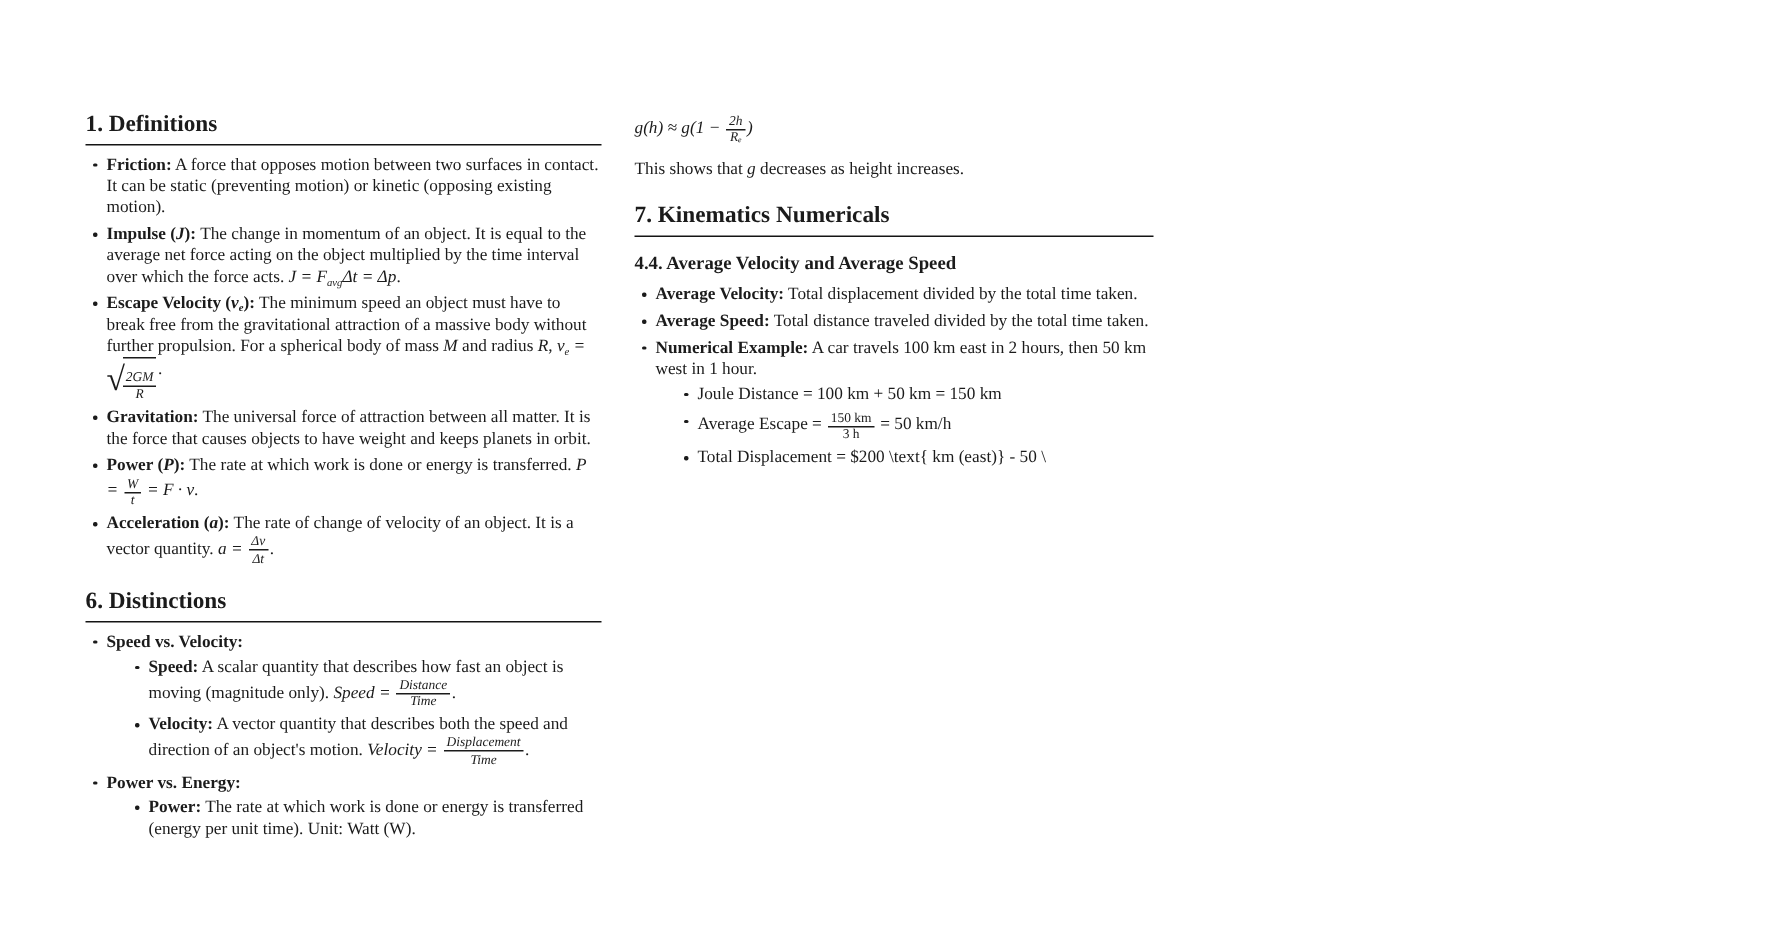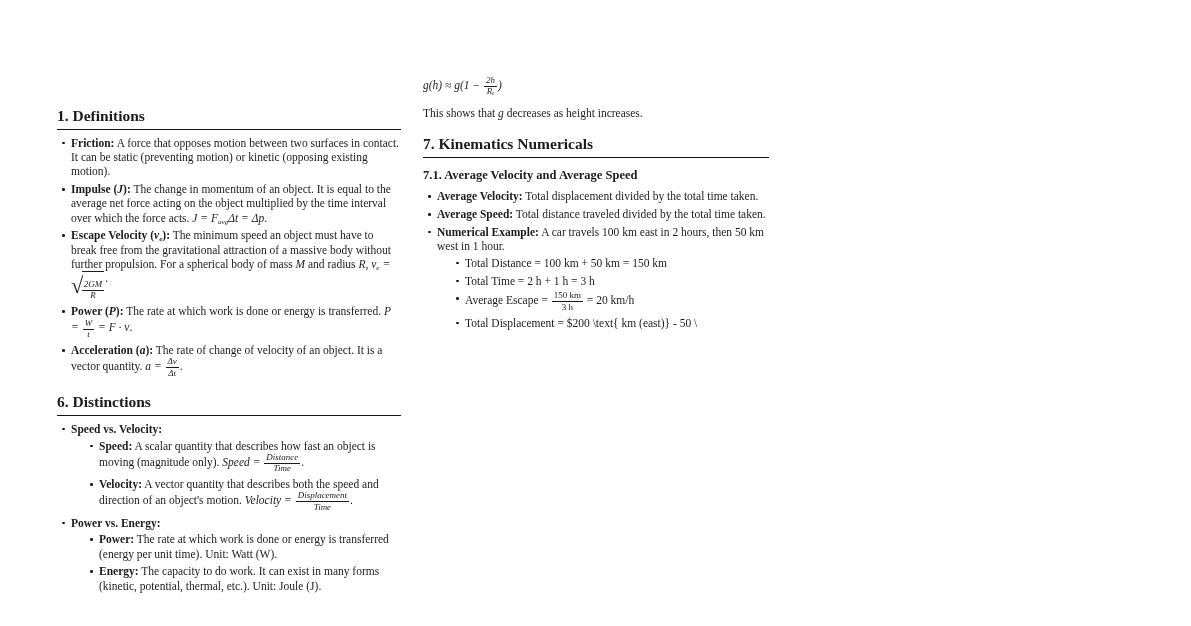--- a/index.html
+++ b/index.html
@@ -3,21 +3,21 @@
 <meta charset="utf-8">
 <style>
   html,body{margin:0;padding:0;background:#ffffff;}
   .page{
     position:relative;width:1191px;height:626px;overflow:hidden;
     background:#ffffff;color:#1b1b1b;
     font-family:"Liberation Serif","DejaVu Serif",serif;
     font-size:11.5px;line-height:1.24;
   }
   .col{position:absolute;font-family:Liberation Serif, serif;}
-  .col-left{left:57px;top:101px;width:344px;}
+  .col-left{left:57px;top:68px;width:344px;}
   .col-right{left:423px;top:75px;width:346px;}
 
   h2.sec{
     font-size:15.5px;font-weight:bold;line-height:1.15;
     margin:6px 0 0 0;padding-bottom:4px;
     border-bottom:1.7px solid #141414;
   }
   h2.sec.gap-top{margin-top:15px;}
   h3.subsec{font-size:12.5px;font-weight:bold;margin:10px 0 3px 0;}
 
@@ -62,49 +62,48 @@
 
 <div class="page">
 
   <div class="col col-left">
     <section>
       <h2 class="sec">1. Definitions</h2>
       <ul class="blist">
           <li><span class="bullet"></span><span class="content"><span class="bf">Friction:</span><span class="rm"> A force that opposes motion between two surfaces in contact. It can be static (preventing motion) or kinetic (opposing existing motion).</span></span></li>
           <li><span class="bullet"></span><span class="content"><span class="bf">Impulse (</span><span class="bi">J</span><span class="bf">):</span><span class="rm"> The change in momentum of an object. It is equal to the average net force acting on the object multiplied by the time interval over which the force acts. </span><span class="it">J = F</span><sub class="it">avg</sub><span class="it">Δt = Δp</span><span class="rm">.</span></span></li>
           <li><span class="bullet"></span><span class="content"><span class="bf">Escape Velocity (</span><span class="bi">v</span><sub class="bi">e</sub><span class="bf">):</span><span class="rm"> The minimum speed an object must have to break free from the gravitational attraction of a massive body without further propulsion. For a spherical body of mass </span><span class="it">M</span><span class="rm"> and radius </span><span class="it">R</span><span class="rm">, </span><span class="it">v</span><sub class="it">e</sub><span class="it"> = </span><span class="sqrt"><span class="radical">√</span><span class="frac itl"><span class="fnum">2GM</span><span class="fden">R</span></span></span><span class="rm">.</span></span></li>
+          <li><span class="bullet"></span><span class="content"><span class="bf">Gravitation:</span><span class="rm"> The universal force of attraction between all matter. It is the force that causes objects to have weight and keeps planets in orbit.</span></span></li>
           <li><span class="bullet"></span><span class="content"><span class="bf">Power (</span><span class="bi">P</span><span class="bf">):</span><span class="rm"> The rate at which work is done or energy is transferred. </span><span class="it">P = </span><span class="frac itl"><span class="fnum">W</span><span class="fden">t</span></span><span class="it"> = F · v</span><span class="rm">.</span></span></li>
           <li><span class="bullet"></span><span class="content"><span class="bf">Acceleration (</span><span class="bi">a</span><span class="bf">):</span><span class="rm"> The rate of change of velocity of an object. It is a vector quantity. </span><span class="it">a = </span><span class="frac itl"><span class="fnum">Δv</span><span class="fden">Δt</span></span><span class="rm">.</span></span></li>
         </ul>
     </section>
     <section>
       <h2 class="sec gap-top">6. Distinctions</h2>
       <ul class="blist">
           <li><span class="bullet"></span><span class="content"><span class="bf">Speed vs. Velocity:</span></span><ul class="blist">
               <li><span class="bullet"></span><span class="content"><span class="bf">Speed:</span><span class="rm"> A scalar quantity that describes how fast an object is moving (magnitude only). </span><span class="it">Speed = </span><span class="frac itl"><span class="fnum">Distance</span><span class="fden">Time</span></span><span class="rm">.</span></span></li>
               <li><span class="bullet"></span><span class="content"><span class="bf">Velocity:</span><span class="rm"> A vector quantity that describes both the speed and direction of an object's motion. </span><span class="it">Velocity = </span><span class="frac itl"><span class="fnum">Displacement</span><span class="fden">Time</span></span><span class="rm">.</span></span></li>
             </ul></li>
           <li><span class="bullet"></span><span class="content"><span class="bf">Power vs. Energy:</span></span><ul class="blist">
               <li><span class="bullet"></span><span class="content"><span class="bf">Power:</span><span class="rm"> The rate at which work is done or energy is transferred (energy per unit time). Unit: Watt (W).</span></span></li>
-              <li><span class="bullet"></span><span class="content"><span class="bf">Energy:</span><span class="rm"> The capacity to do work. It can exist in many forms (kinetic, potential, thermal, etc.). Unit: Joule (J).</span></span></li>
             </ul></li>
         </ul>
     </section>
   </div>
 
   <div class="col col-right">
     <p class="formula"><span class="it">g(h) ≈ g(1 − </span><span class="frac itl"><span class="fnum">2h</span><span class="fden">Rₑ</span></span><span class="it">)</span></p>
     <p class="para"><span class="rm">This shows that </span><span class="it">g</span><span class="rm"> decreases as height increases.</span></p>
     <h2 class="sec gap-top">7. Kinematics Numericals</h2>
-    <h3 class="subsec">7.1. Average Velocity and Average Speed</h3>
+    <h3 class="subsec">4.4. Average Velocity and Average Speed</h3>
     <ul class="blist">
         <li><span class="bullet"></span><span class="content"><span class="bf">Average Velocity:</span><span class="rm"> Total displacement divided by the total time taken.</span></span></li>
         <li><span class="bullet"></span><span class="content"><span class="bf">Average Speed:</span><span class="rm"> Total distance traveled divided by the total time taken.</span></span></li>
         <li><span class="bullet"></span><span class="content"><span class="bf">Numerical Example:</span><span class="rm"> A car travels 100 km east in 2 hours, then 50 km west in 1 hour.</span></span><ul class="blist">
-            <li><span class="bullet"></span><span class="content"><span class="rm">Total Distance = </span><span class="rm">100 km + 50 km = 150 km</span></span></li>
-            <li><span class="bullet"></span><span class="content"><span class="rm">Total Time = </span><span class="rm">2 h + 1 h = 3 h</span></span></li>
-            <li><span class="bullet"></span><span class="content"><span class="rm">Average Escape = </span><span class="frac"><span class="fnum">150 km</span><span class="fden">3 h</span></span><span class="rm"> = 20 km/h</span></span></li>
+            <li><span class="bullet"></span><span class="content"><span class="rm">Joule Distance = </span><span class="rm">100 km + 50 km = 150 km</span></span></li>
+            <li><span class="bullet"></span><span class="content"><span class="rm">Average Escape = </span><span class="frac"><span class="fnum">150 km</span><span class="fden">3 h</span></span><span class="rm"> = 50 km/h</span></span></li>
             <li><span class="bullet"></span><span class="content"><span class="rm">Total Displacement = $200 \text{ km (east)} - 50 \</span></span></li>
           </ul></li>
       </ul>
   </div>
 
 </div>
 
 </body></html>

